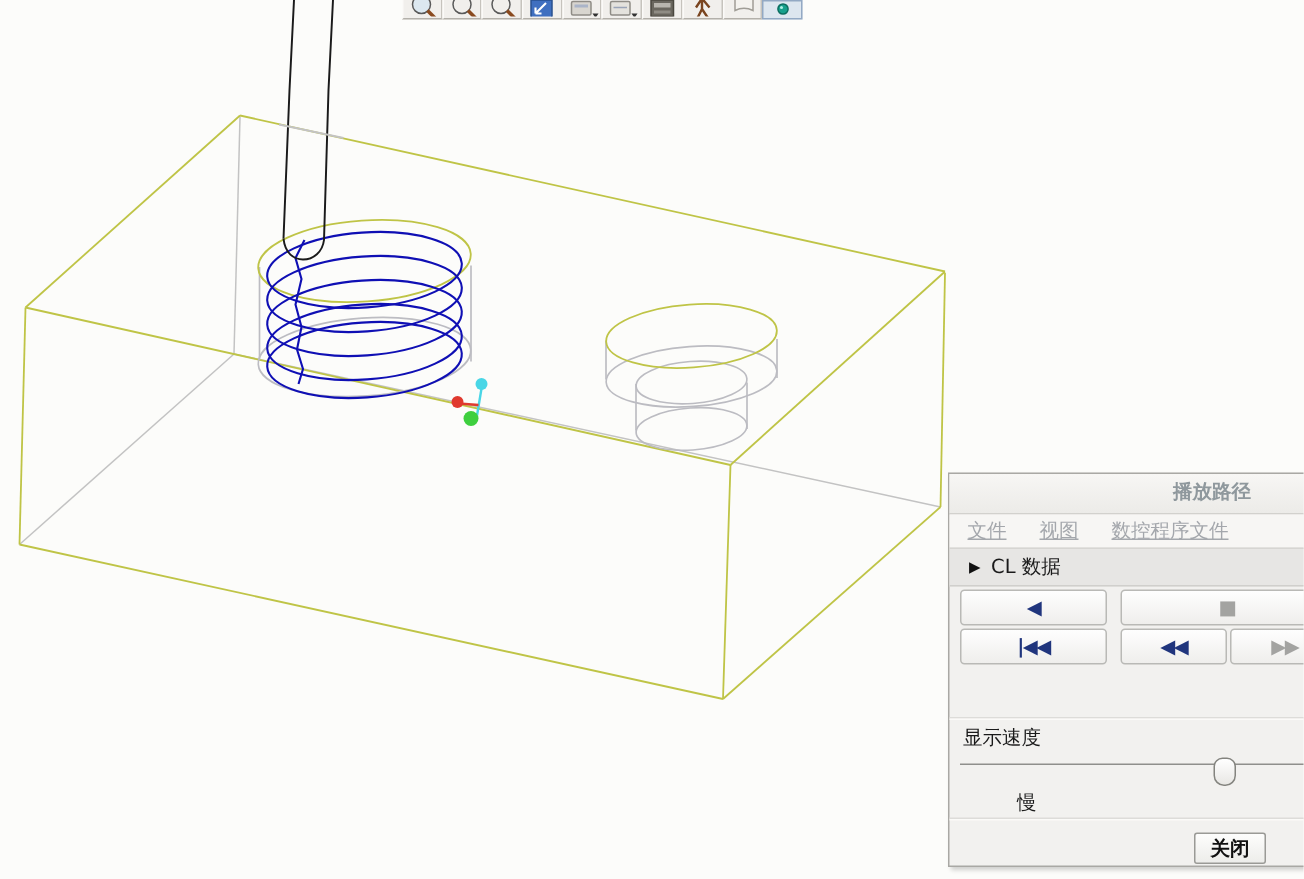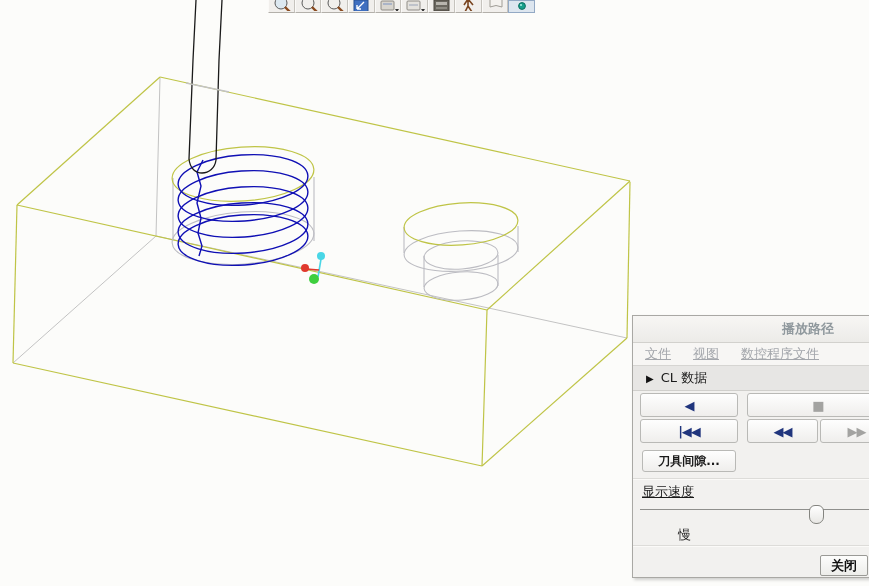--- a/index.html
+++ b/index.html
@@ -51,33 +51,33 @@
     font-size:13px;font-weight:bold;color:#20357d;letter-spacing:-1px;cursor:pointer;
   }
   .pb-btn.disabled{color:#a3a3a1;}
   .tool-clear-btn{
     position:absolute;left:9px;top:134px;width:92px;height:20px;
     border:1px solid #b9b9b6;border-radius:3px;background:linear-gradient(#fefefe,#efeeec);
     font-size:12px;font-weight:bold;color:#1a1a1a;
     display:flex;align-items:center;justify-content:center;cursor:pointer;
   }
   .sep{position:absolute;left:0;width:352px;height:0;border-top:1px solid #dddcd9;border-bottom:1px solid #fbfaf8;}
-  .speed-label{position:absolute;left:9px;top:167px;color:#1a1a1a;text-decoration:underline;}
+  .speed-label{position:absolute;left:9px;top:167px;color:#1a1a1a;}
   .slider-track{position:absolute;left:7px;top:193px;width:338px;height:0;border-top:1px solid #8f8f8c;}
   .slider-thumb{
     position:absolute;left:176px;top:189px;width:13px;height:17px;
     background:linear-gradient(#ffffff,#e8e7e4);border:1px solid #84847f;
     border-radius:6px 6px 7px 7px;cursor:pointer;
   }
   .slow-label{position:absolute;left:45px;top:210px;color:#1a1a1a;}
   .close-btn{
     position:absolute;left:163px;top:239px;width:46px;height:19px;
     border:1px solid #9a9a96;border-radius:2px;background:linear-gradient(#fdfdfc,#ededea);
     font-size:13px;font-weight:bold;color:#111;
-    display:flex;align-items:center;justify-content:center;cursor:pointer;margin-left:24px;
+    display:flex;align-items:center;justify-content:center;cursor:pointer;
   }
 </style>
 </head>
 <body>
 
 <div class="toolbar">
   <div class="tb-btn">
     <svg width="20" height="20">
         <circle cx="9" cy="12" r="6" fill="#dce8f0" stroke="#5a5a5a"></circle>
         <line x1="13" y1="16" x2="18" y2="21" stroke="#8a4a1f" stroke-width="2.4"></line>
@@ -222,21 +222,20 @@
     <span>CL 数据</span>
   </div>
 
   <div class="pb-btn" style="left:7px;top:77px;width:96px;">◀</div>
   <div class="pb-btn disabled" style="left:114px;top:77px;width:140px;">■</div>
 
   <div class="pb-btn" style="left:7px;top:103px;width:96px;">|◀◀</div>
   <div class="pb-btn" style="left:114px;top:103px;width:69px;">◀◀</div>
   <div class="pb-btn disabled" style="left:187px;top:103px;width:71px;">▶▶</div>
 
-  <div class="tool-clear-btn">刀具间隙...</div>
 
   <div class="sep" style="top:162px;"></div>
 
   <div class="speed-label">显示速度</div>
 
   <div class="slider-track"></div>
   <div class="slider-thumb"></div>
 
   <div class="slow-label">慢</div>
 

